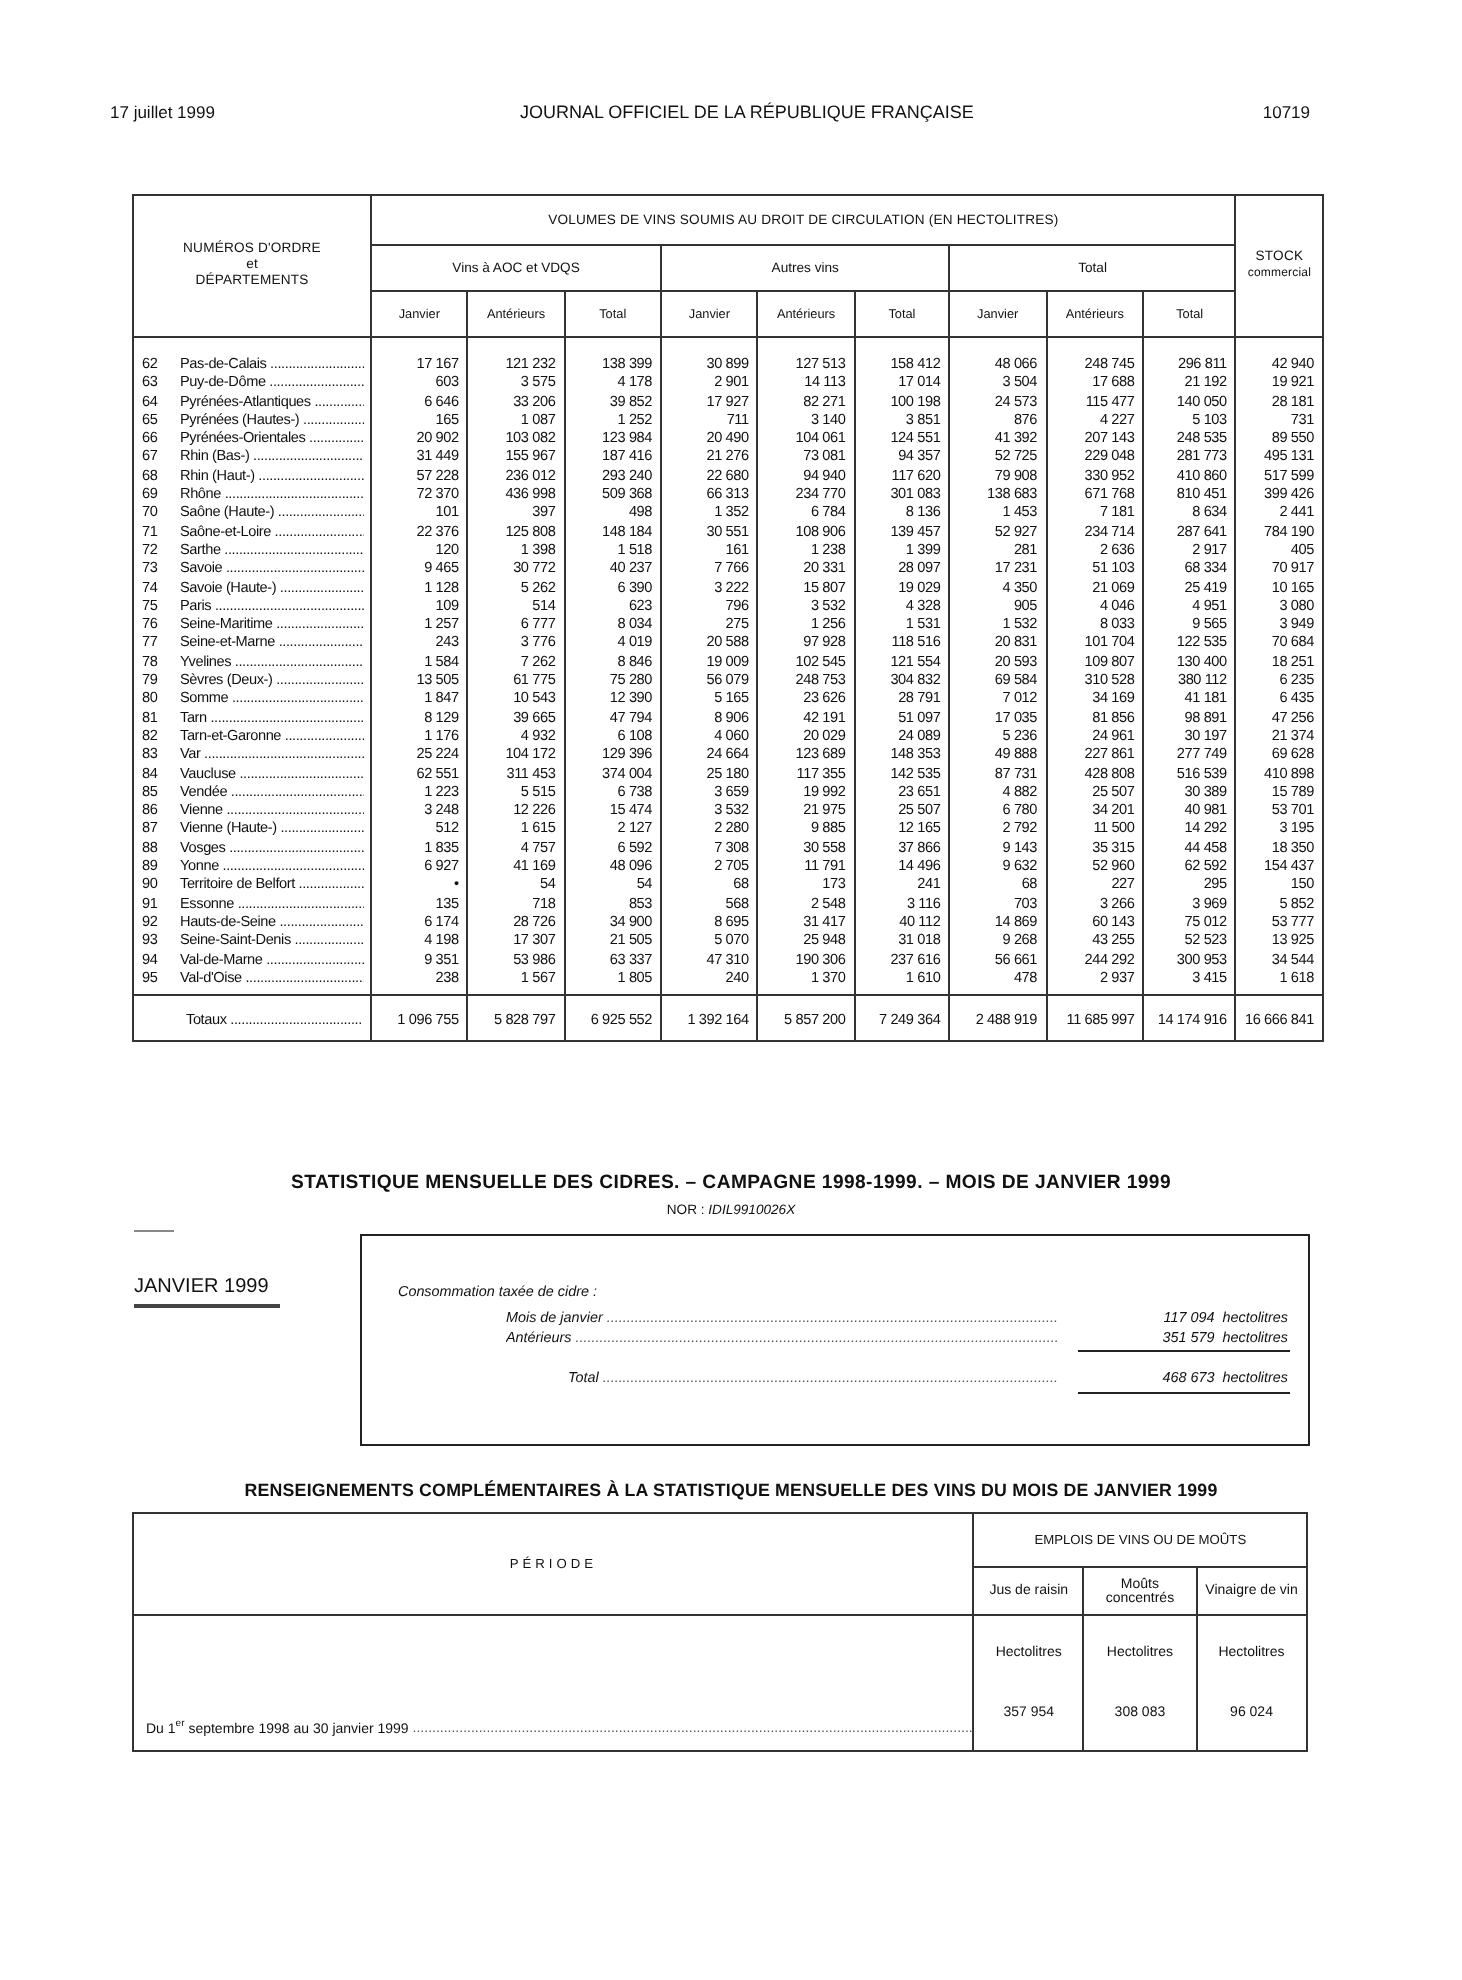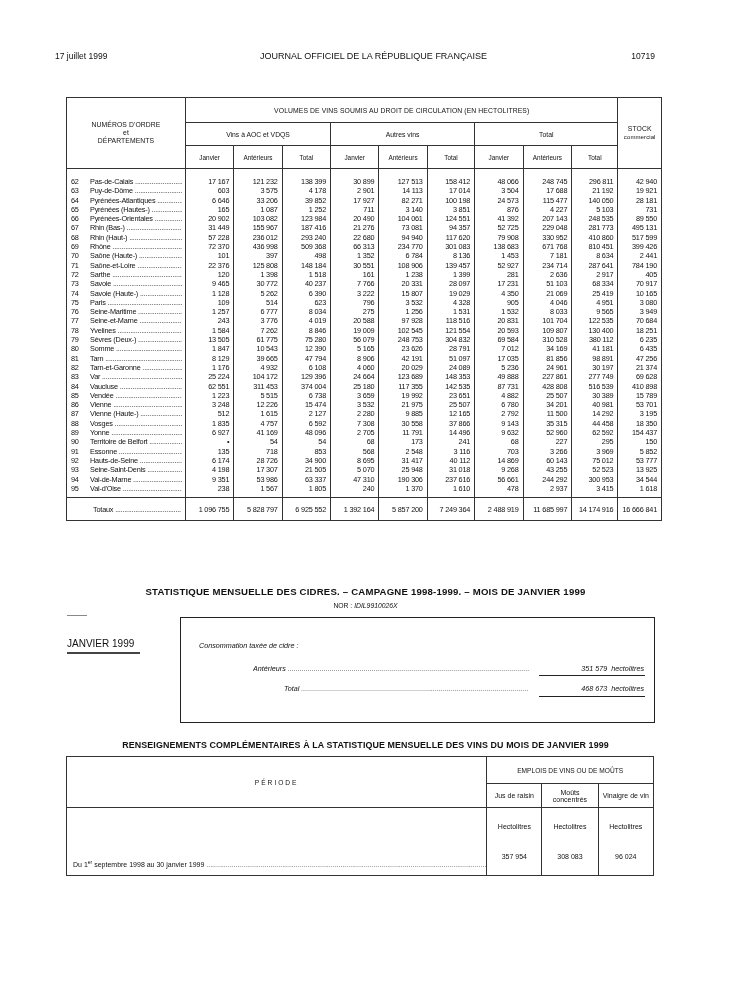--- a/index.html
+++ b/index.html
@@ -641,20 +641,24 @@
 
 <div class="cider-title">STATISTIQUE MENSUELLE DES CIDRES. – CAMPAGNE 1998-1999. – MOIS DE JANVIER 1999</div>
 <div class="cider-nor">
   <span>NOR :</span>
   <i>IDIL9910026X</i>
 </div>
 <div class="month-rule"></div>
 <div class="month-label">JANVIER 1999</div>
 <div class="cider-box">
   <div class="lbl-main">Consommation taxée de cidre :</div>
+  <div class="cider-row r-mois">
+    <span class="lbl">Mois de janvier</span>
+    <span class="val"><span>117 094</span><span class="unit">hectolitres</span></span>
+  </div>
   <div class="cider-row r-ant">
     <span class="lbl">Antérieurs</span>
     <span class="val"><span>351 579</span><span class="unit">hectolitres</span></span>
   </div>
   <div class="sum-line1"></div>
   <div class="cider-row r-tot">
     <span class="lbl">Total</span>
     <span class="val"><span>468 673</span><span class="unit">hectolitres</span></span>
   </div>
   <div class="sum-line2"></div>

